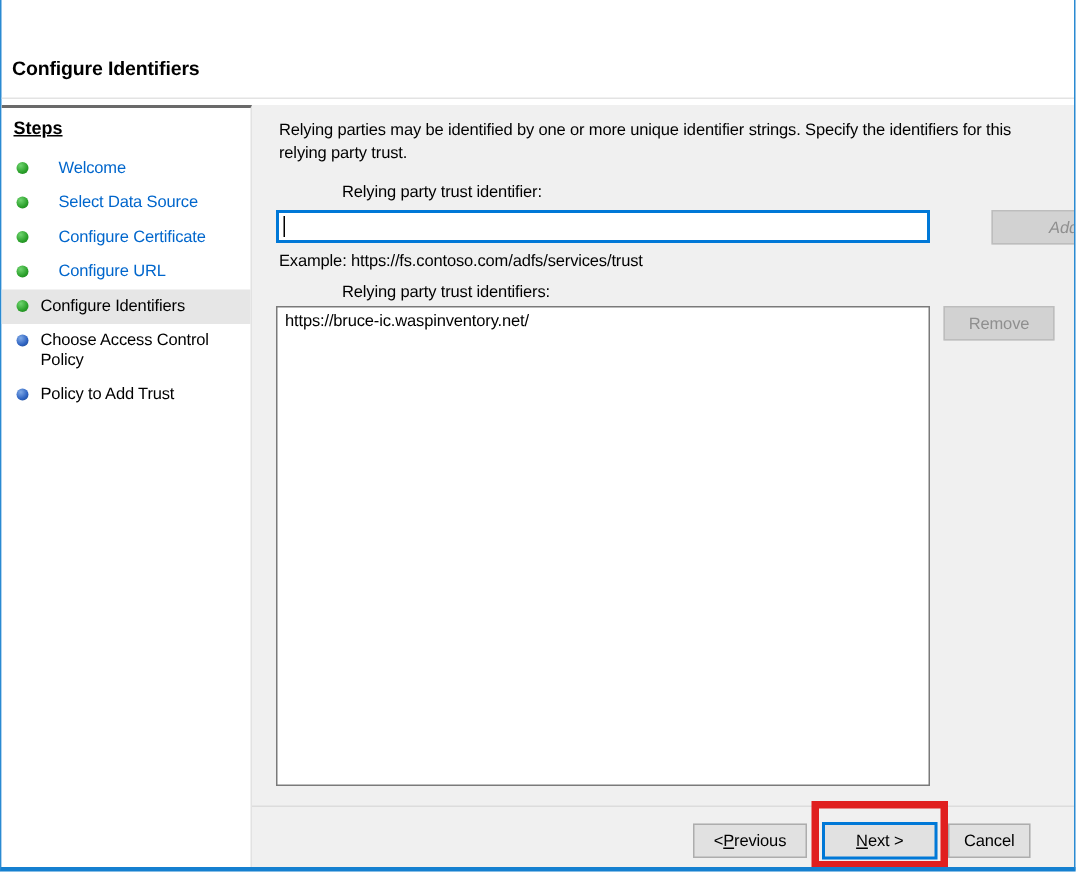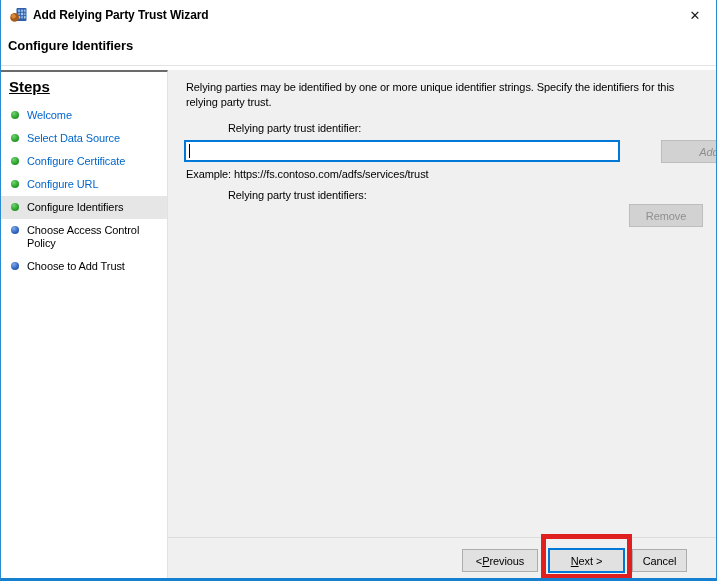--- a/index.html
+++ b/index.html
@@ -31,29 +31,29 @@
   
   .page-header { position: absolute; left: 7px; top: 38px; font-size: 13px; font-weight: 700; letter-spacing: -0.1px; }
   .header-rule { position: absolute; left: 0; right: 0; top: 65px; height: 1px; background: #e3e3e3; }
   
   .sidebar {
     position: absolute; left: 0; top: 70px; bottom: 0; width: 167px;
     background: #fff;
     border-top: 2px solid #6a6a6a;
     border-right: 1px solid #e2e2e2;
   }
-  .steps-title { font-size: 15px; font-weight: 700; margin: 6px 0 9px 8px; color: #000; text-decoration: underline; }
+  .steps-title { font-size: 12px; font-weight: 700; margin: 6px 0 9px 8px; color: #000; text-decoration: underline; }
   .step { position: relative; padding: 5px 6px 5px 26px; line-height: 13px; letter-spacing: -0.1px; }
   .step .dot {
     position: absolute; left: 10px; top: 7px; width: 8px; height: 8px; border-radius: 50%;
   }
   .step.completed .dot { background: radial-gradient(circle at 35% 30%, #6fd46f, #2aa02a 60%, #1c7a1c); }
   .step.current  .dot { background: radial-gradient(circle at 35% 30%, #6fd46f, #2aa02a 60%, #1c7a1c); }
   .step.upcoming .dot { background: radial-gradient(circle at 35% 30%, #7fa9e6, #2d62c1 60%, #1d457f); }
-  .step.completed .step-label { color: #0066cc; }
+  .step.completed .step-label { color: #0066cc; margin-left: 12px; }
   .step.current { background: #e6e6e6; }
   .step.current .step-label, .step.upcoming .step-label { color: #000; }
   
   .main { position: absolute; left: 167px; top: 70px; right: 0; bottom: 0; background: #f0f0f0; }
   .intro { position: absolute; left: 185px; top: 80px; width: 518px; line-height: 15px; letter-spacing: -0.1px; }
   .field-label { position: absolute; letter-spacing: -0.1px; padding-left: 42px; }
   .lbl-identifier { left: 185px; top: 122px; }
   .lbl-identifiers { left: 185px; top: 189px; }
   .example { position: absolute; left: 185px; top: 168px; letter-spacing: -0.1px; }
   .txt-input {
@@ -84,38 +84,20 @@
   .annotation-box {
     position: absolute; left: 540px; top: 534px; width: 91px; height: 45px;
     border: 5px solid #e01f1f; z-index: 20; pointer-events: none;
   }
 </style>
 </head>
 <body>
 
 <div class="window">
 
-  <div class="titlebar">
-    <svg class="app-icon" viewBox="0 0 17 16">
-      <rect x="6.5" y="1" width="10" height="13" rx="1" fill="#2f5fa8"></rect>
-      <rect x="8" y="2.5" width="2.2" height="2.4" fill="#8fb4e8"></rect>
-        <rect x="11" y="2.5" width="2.2" height="2.4" fill="#8fb4e8"></rect>
-        <rect x="14" y="2.5" width="1.6" height="2.4" fill="#8fb4e8"></rect>
-      <rect x="8" y="5.8" width="2.2" height="2.4" fill="#7ba7dd"></rect>
-        <rect x="11" y="5.8" width="2.2" height="2.4" fill="#aac8f0"></rect>
-        <rect x="14" y="5.8" width="1.6" height="2.4" fill="#7ba7dd"></rect>
-      <rect x="8" y="9.1" width="2.2" height="2.4" fill="#aac8f0"></rect>
-        <rect x="11" y="9.1" width="2.2" height="2.4" fill="#7ba7dd"></rect>
-        <rect x="14" y="9.1" width="1.6" height="2.4" fill="#aac8f0"></rect>
-      <circle cx="4.6" cy="10.4" r="4.4" fill="#a85a18"></circle>
-      <circle cx="3.6" cy="9.2" r="2.2" fill="#e0913e" opacity="0.85"></circle>
-    </svg>
-    <span class="title-text">Add Relying Party Trust Wizard</span>
-    <span class="close-btn">✕</span>
-  </div>
 
   <div class="page-header">Configure Identifiers</div>
   <div class="header-rule"></div>
 
   <div class="sidebar">
     <div class="steps-title">Steps</div>
     <div class="step completed">
       <span class="dot"></span>
       <span class="step-label">Welcome</span>
     </div>
@@ -134,35 +116,38 @@
     <div class="step current">
       <span class="dot"></span>
       <span class="step-label">Configure Identifiers</span>
     </div>
     <div class="step upcoming">
       <span class="dot"></span>
       <span class="step-label">Choose Access Control Policy</span>
     </div>
     <div class="step upcoming">
       <span class="dot"></span>
-      <span class="step-label">Choose to Add Trust</span>
+      <span class="step-label">Policy to Add Trust</span>
     </div>
   </div>
 
   <div class="main"></div>
   <div class="intro">Relying parties may be identified by one or more unique identifier strings. Specify the identifiers for this relying party trust.</div>
 
   <div class="field-label lbl-identifier">Relying party trust identifier:</div>
   <input class="txt-input" type="text" placeholder="" value="" style="">
   <div class="caret"></div>
   <button class="btn btn-add" aria-disabled="true">Add</button>
 
   <div class="example">Example: https://fs.contoso.com/adfs/services/trust</div>
 
   <div class="field-label lbl-identifiers">Relying party trust identifiers:</div>
+  <div class="listbox">
+    <div class="list-item">https://bruce-ic.waspinventory.net/</div>
+  </div>
   <button class="btn btn-remove" aria-disabled="true">Remove</button>
 
   <div class="footer-rule"></div>
   <button class="btn btn-previous">&lt; <u>P</u>revious</button>
   <button class="btn btn-next"><u>N</u>ext &gt;</button>
   <button class="btn btn-cancel">Cancel</button>
 
   <div class="annotation-box"></div>
 
 </div>

